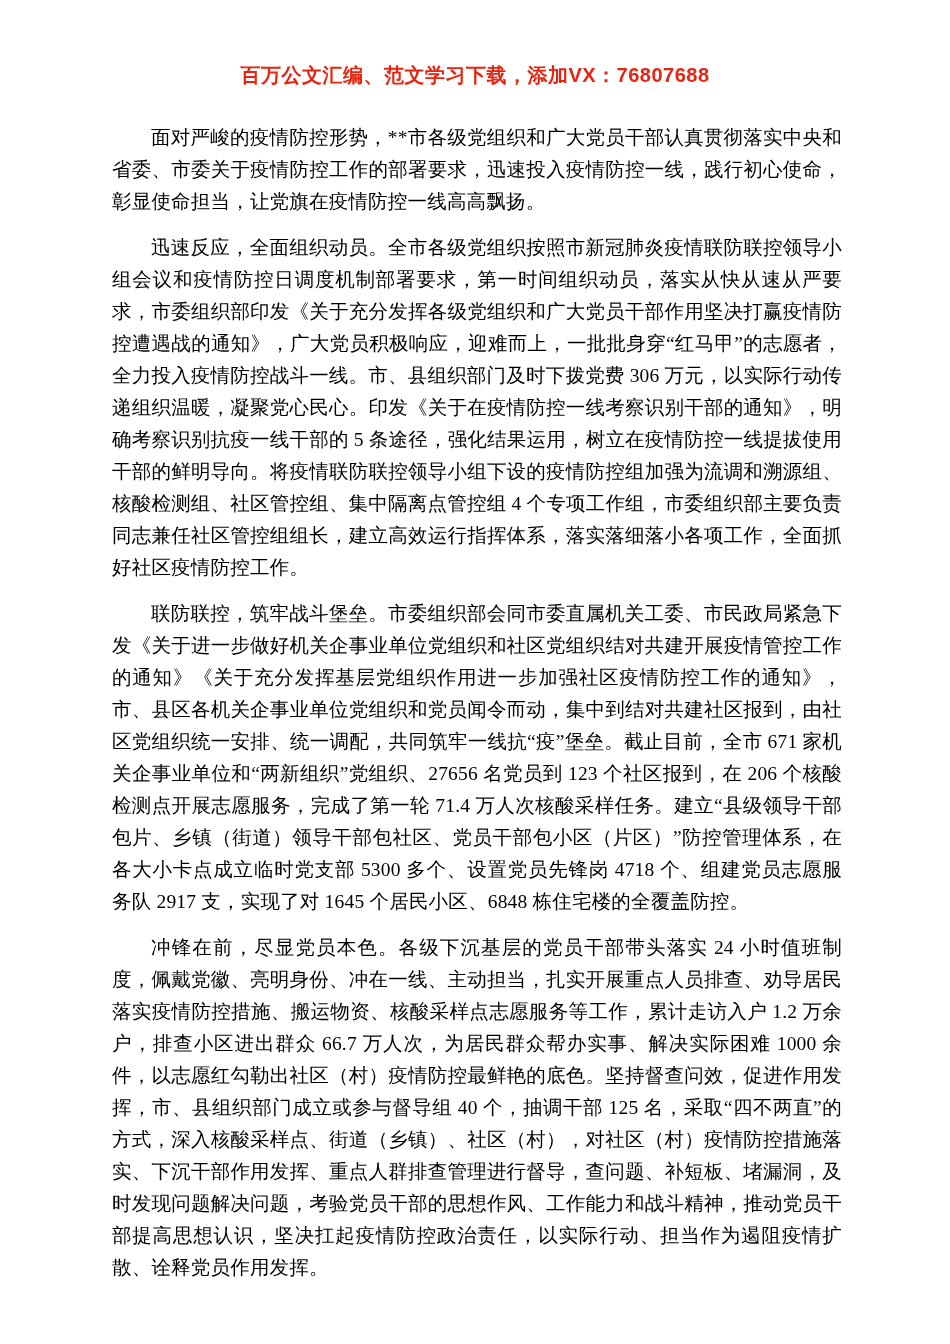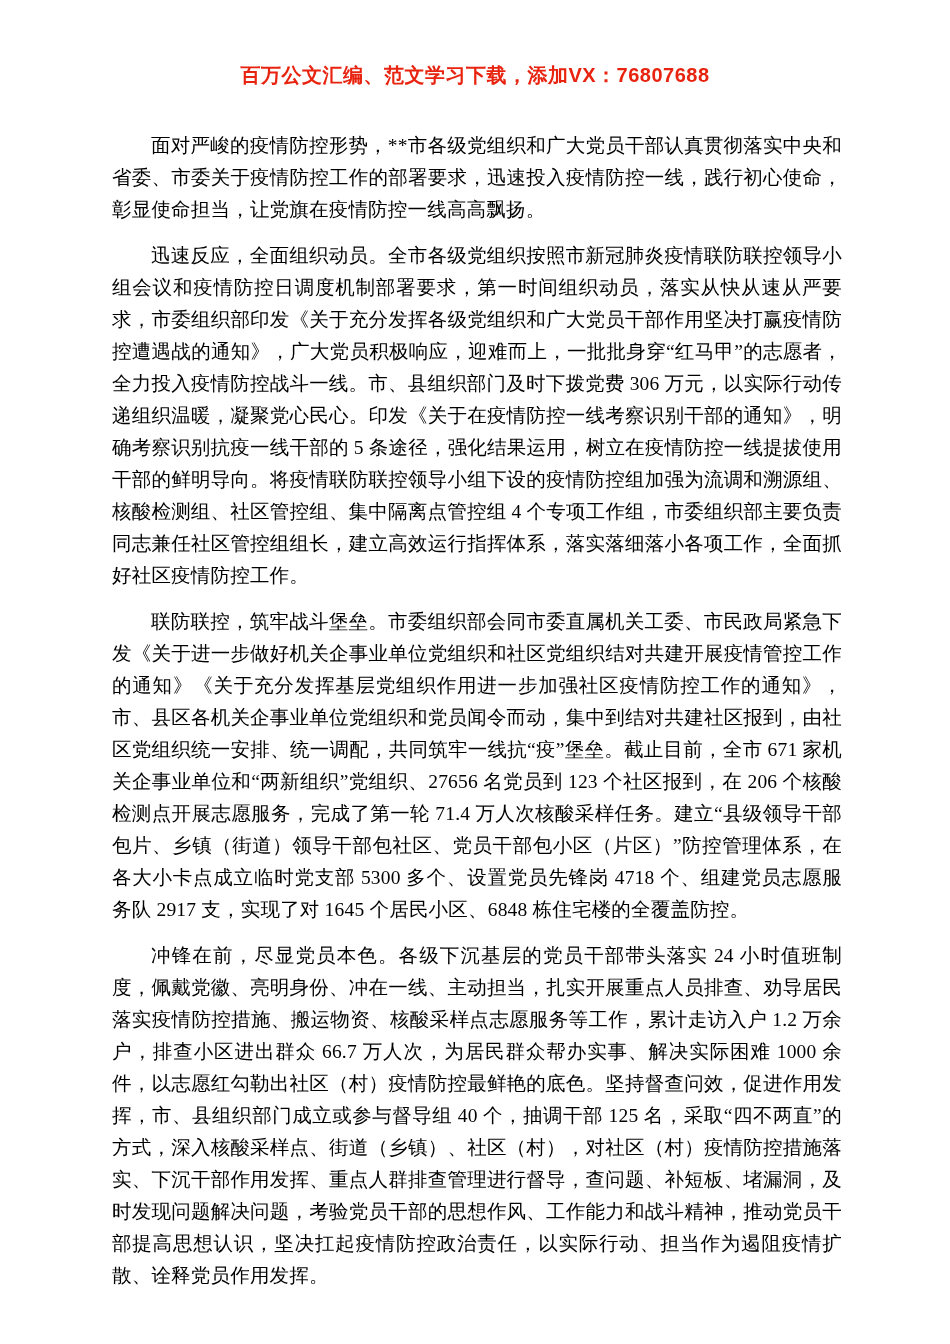--- a/index.html
+++ b/index.html
@@ -34,21 +34,21 @@
     letter-spacing: 0.5px;
     font-family: "Liberation Sans", sans-serif;
   }
   .content {
     position: absolute;
     top: 122px;
     left: 112px;
     width: 730px;
   }
   p.para {
-    margin: 8px 0 14px 0;
+    margin: 0 0 14px 0;
     font-size: 19.5px;
     line-height: 32px;
     text-align: justify;
     text-justify: inter-ideograph;
     text-indent: 2em;
     letter-spacing: 0.2px;
   }
   p.para.last {
     margin-bottom: 0;
   }

